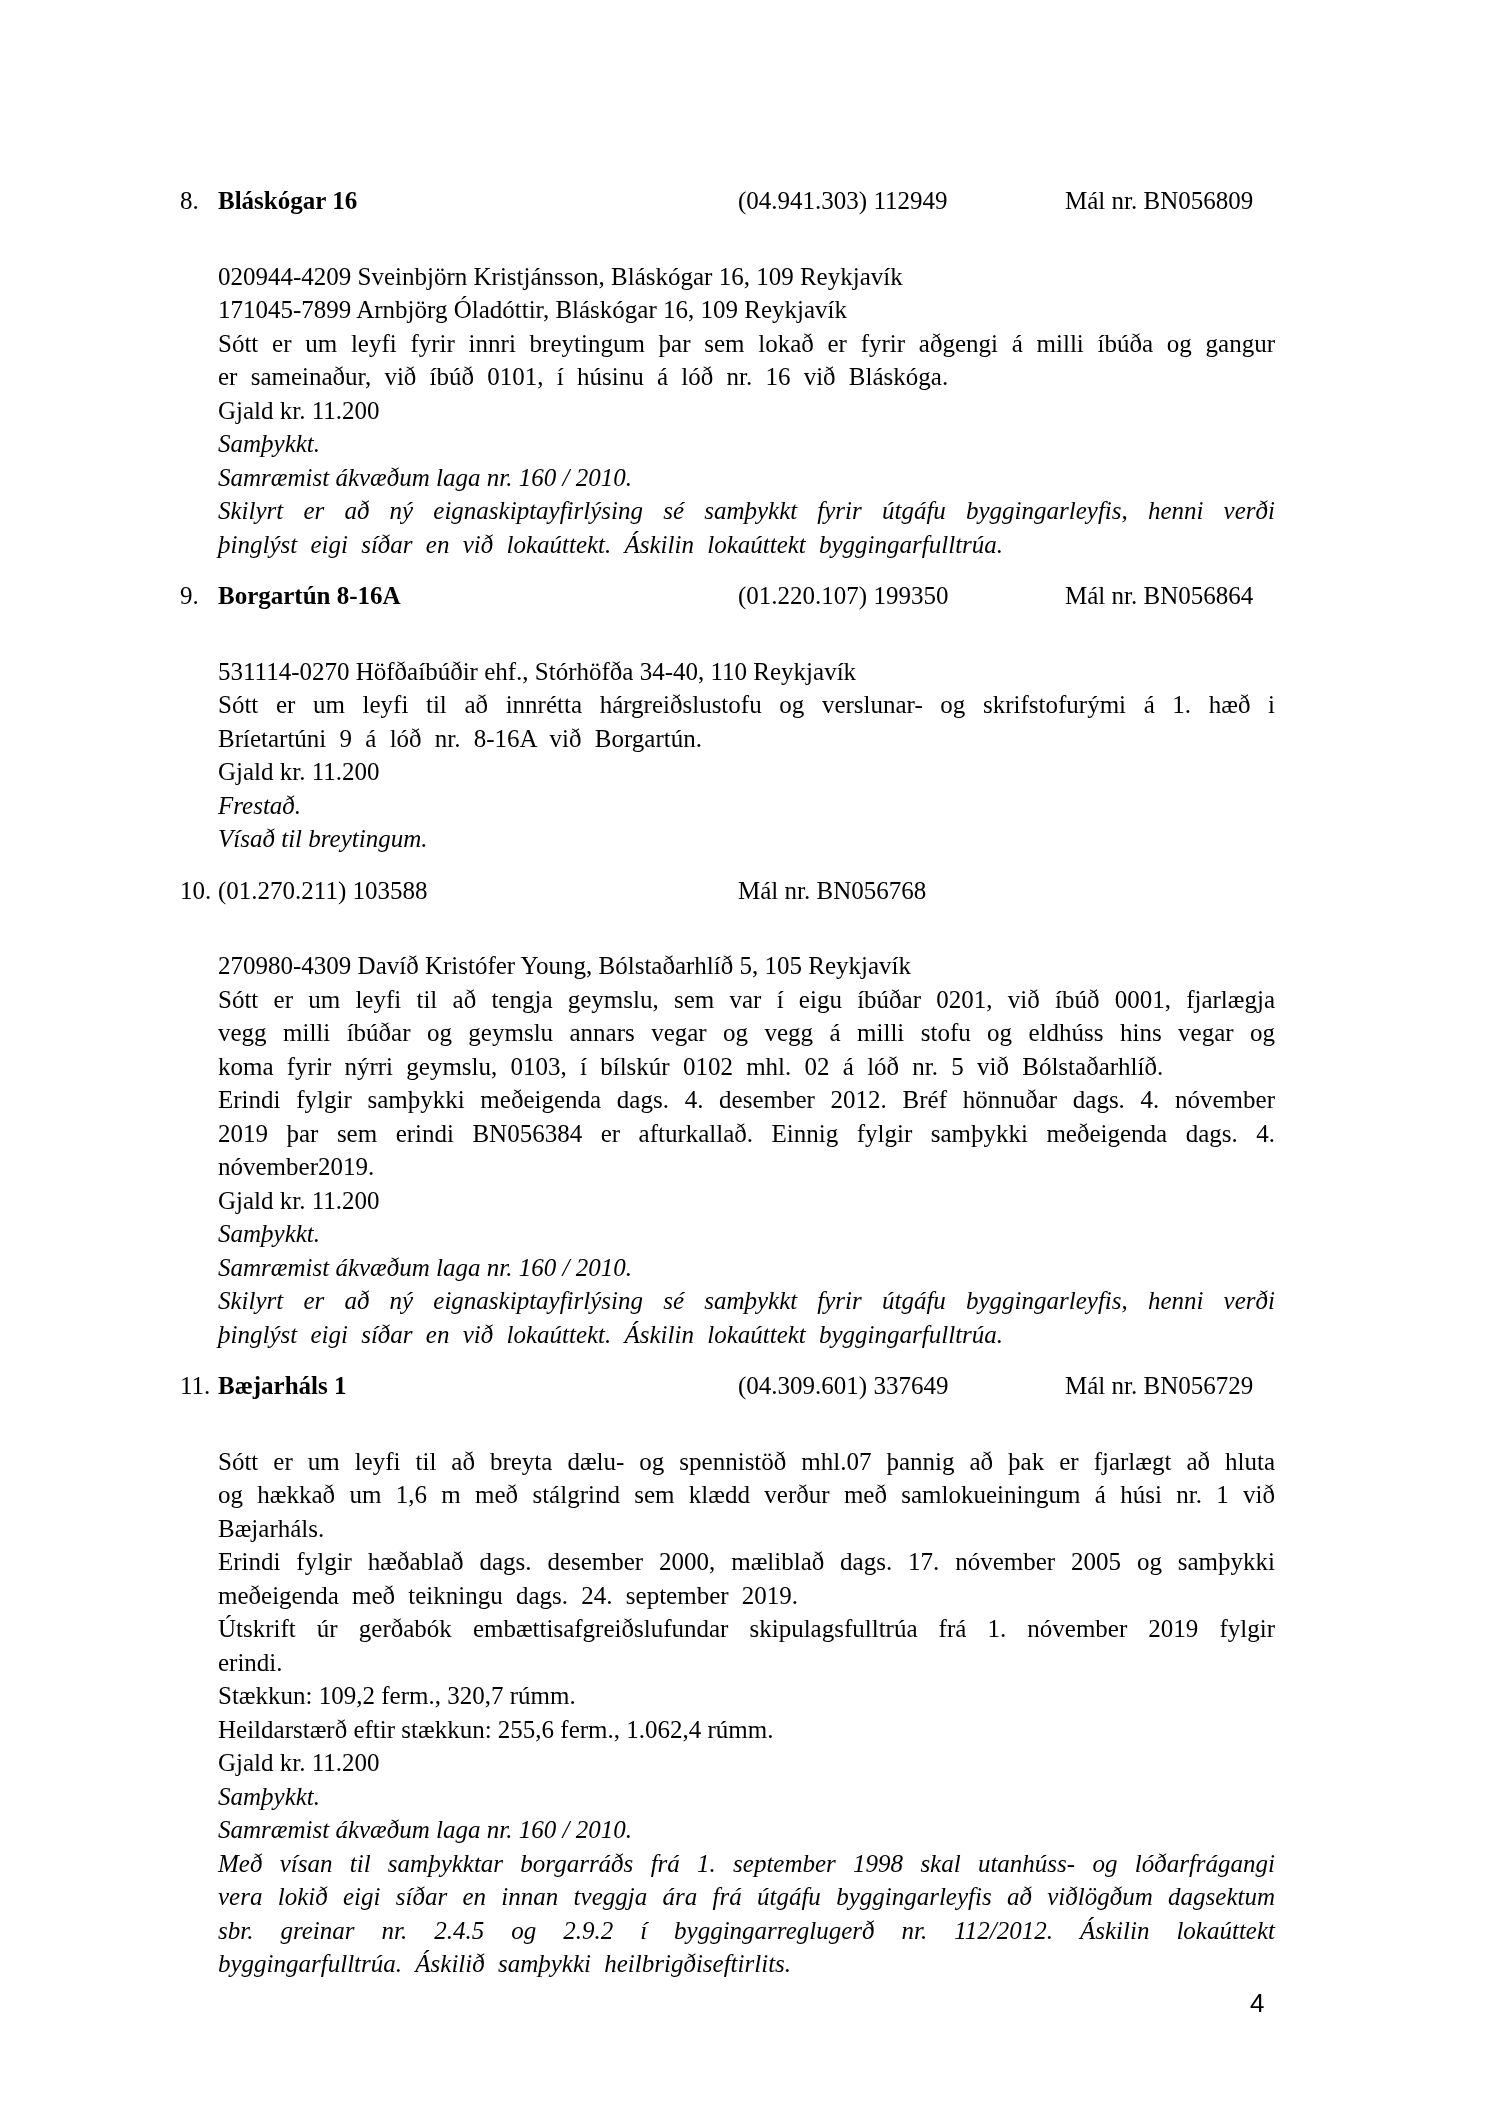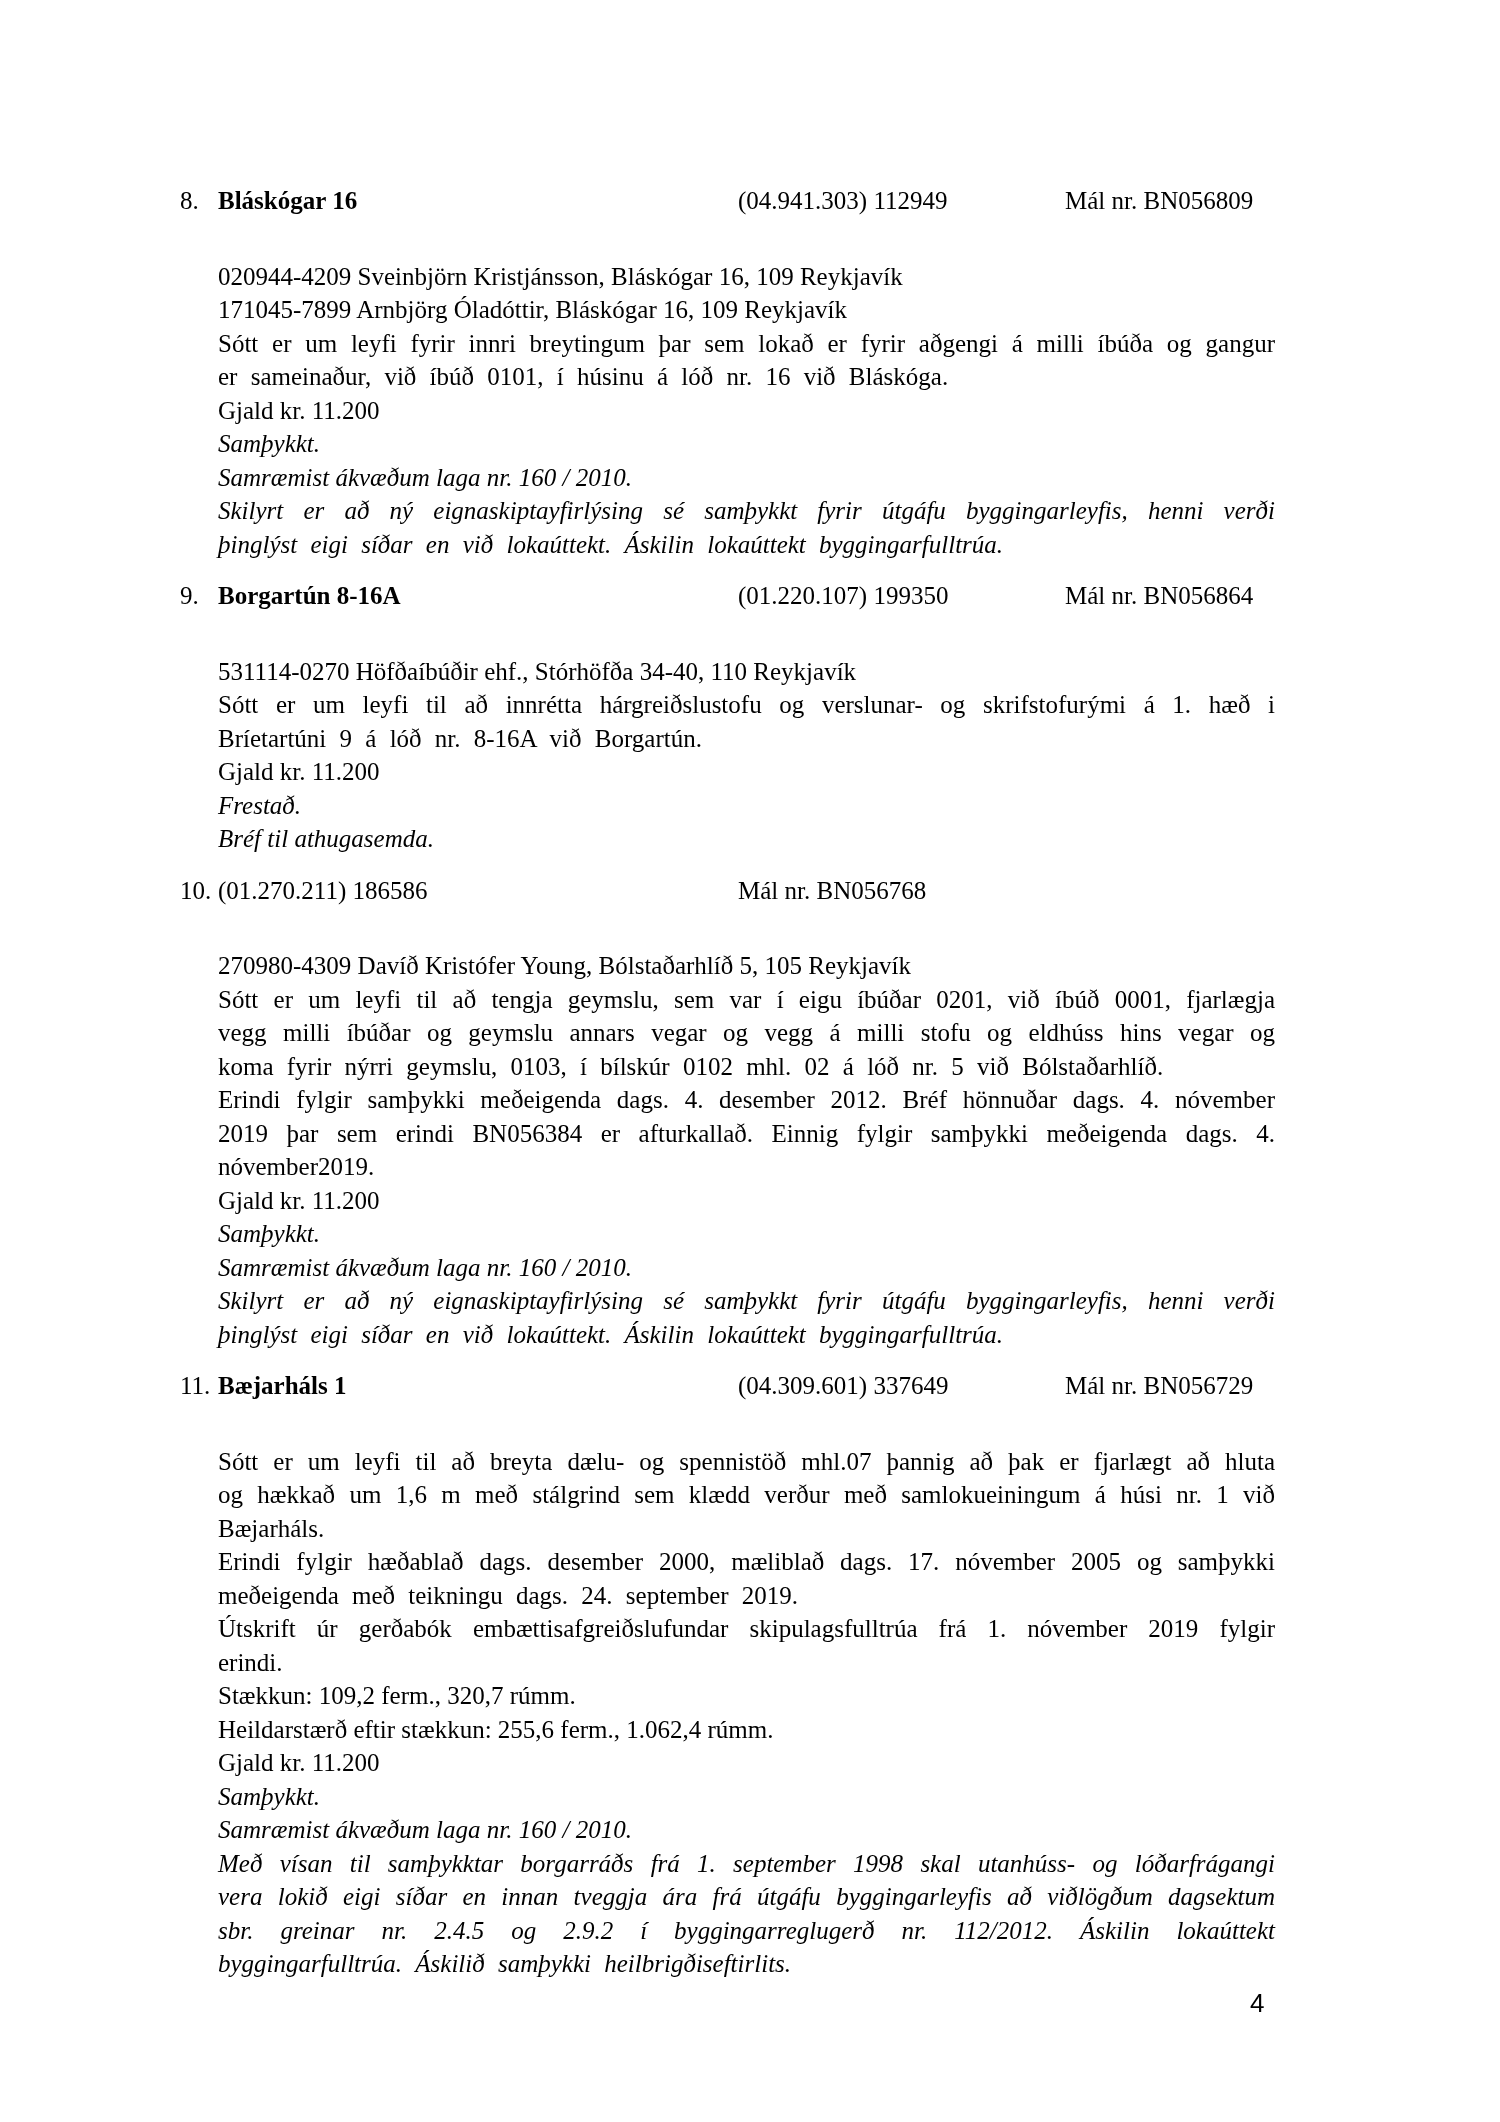--- a/index.html
+++ b/index.html
@@ -90,28 +90,28 @@
       <span class="num">9.</span>
       <span class="title">Borgartún 8-16A</span>
       <span class="ref">(01.220.107) 199350</span>
       <span class="case">Mál nr. BN056864</span>
     </header>
     <div class="paras">
           <p class="para normal">531114-0270 Höfðaíbúðir ehf., Stórhöfða 34-40, 110 Reykjavík</p>
           <p class="para justify">Sótt er um leyfi til að innrétta hárgreiðslustofu og verslunar- og skrifstofurými á 1. hæð i Bríetartúni 9 á lóð nr. 8-16A við Borgartún.</p>
           <p class="para normal">Gjald kr. 11.200</p>
           <p class="para italic">Frestað.</p>
-          <p class="para italic">Bréf til athugasemda.</p>
+          <p class="para italic">Vísað til breytingum.</p>
         </div>
   </section>
 
   <section class="item">
     <header class="item-header">
       <span class="num">10.</span>
-      <span class="ref">(01.270.211) 186586</span>
+      <span class="ref">(01.270.211) 103588</span>
       <span class="case">Mál nr. BN056768</span>
     </header>
     <div class="paras">
           <p class="para normal">270980-4309 Davíð Kristófer Young, Bólstaðarhlíð 5, 105 Reykjavík</p>
           <p class="para justify">Sótt er um leyfi til að tengja geymslu, sem var í eigu íbúðar 0201, við íbúð 0001, fjarlægja vegg milli íbúðar og geymslu annars vegar og vegg á milli stofu og eldhúss hins vegar og koma fyrir nýrri geymslu, 0103, í bílskúr 0102 mhl. 02 á lóð nr. 5 við Bólstaðarhlíð.</p>
           <p class="para justify">Erindi fylgir samþykki meðeigenda dags. 4. desember 2012. Bréf hönnuðar dags. 4. nóvember 2019 þar sem erindi BN056384 er afturkallað. Einnig fylgir samþykki meðeigenda dags. 4. nóvember2019.</p>
           <p class="para normal">Gjald kr. 11.200</p>
           <p class="para italic">Samþykkt.</p>
           <p class="para italic">Samræmist ákvæðum laga nr. 160 / 2010.</p>
           <p class="para italic-justify">Skilyrt er að ný eignaskiptayfirlýsing sé samþykkt fyrir útgáfu byggingarleyfis, henni verði þinglýst eigi síðar en við lokaúttekt. Áskilin lokaúttekt byggingarfulltrúa.</p>

